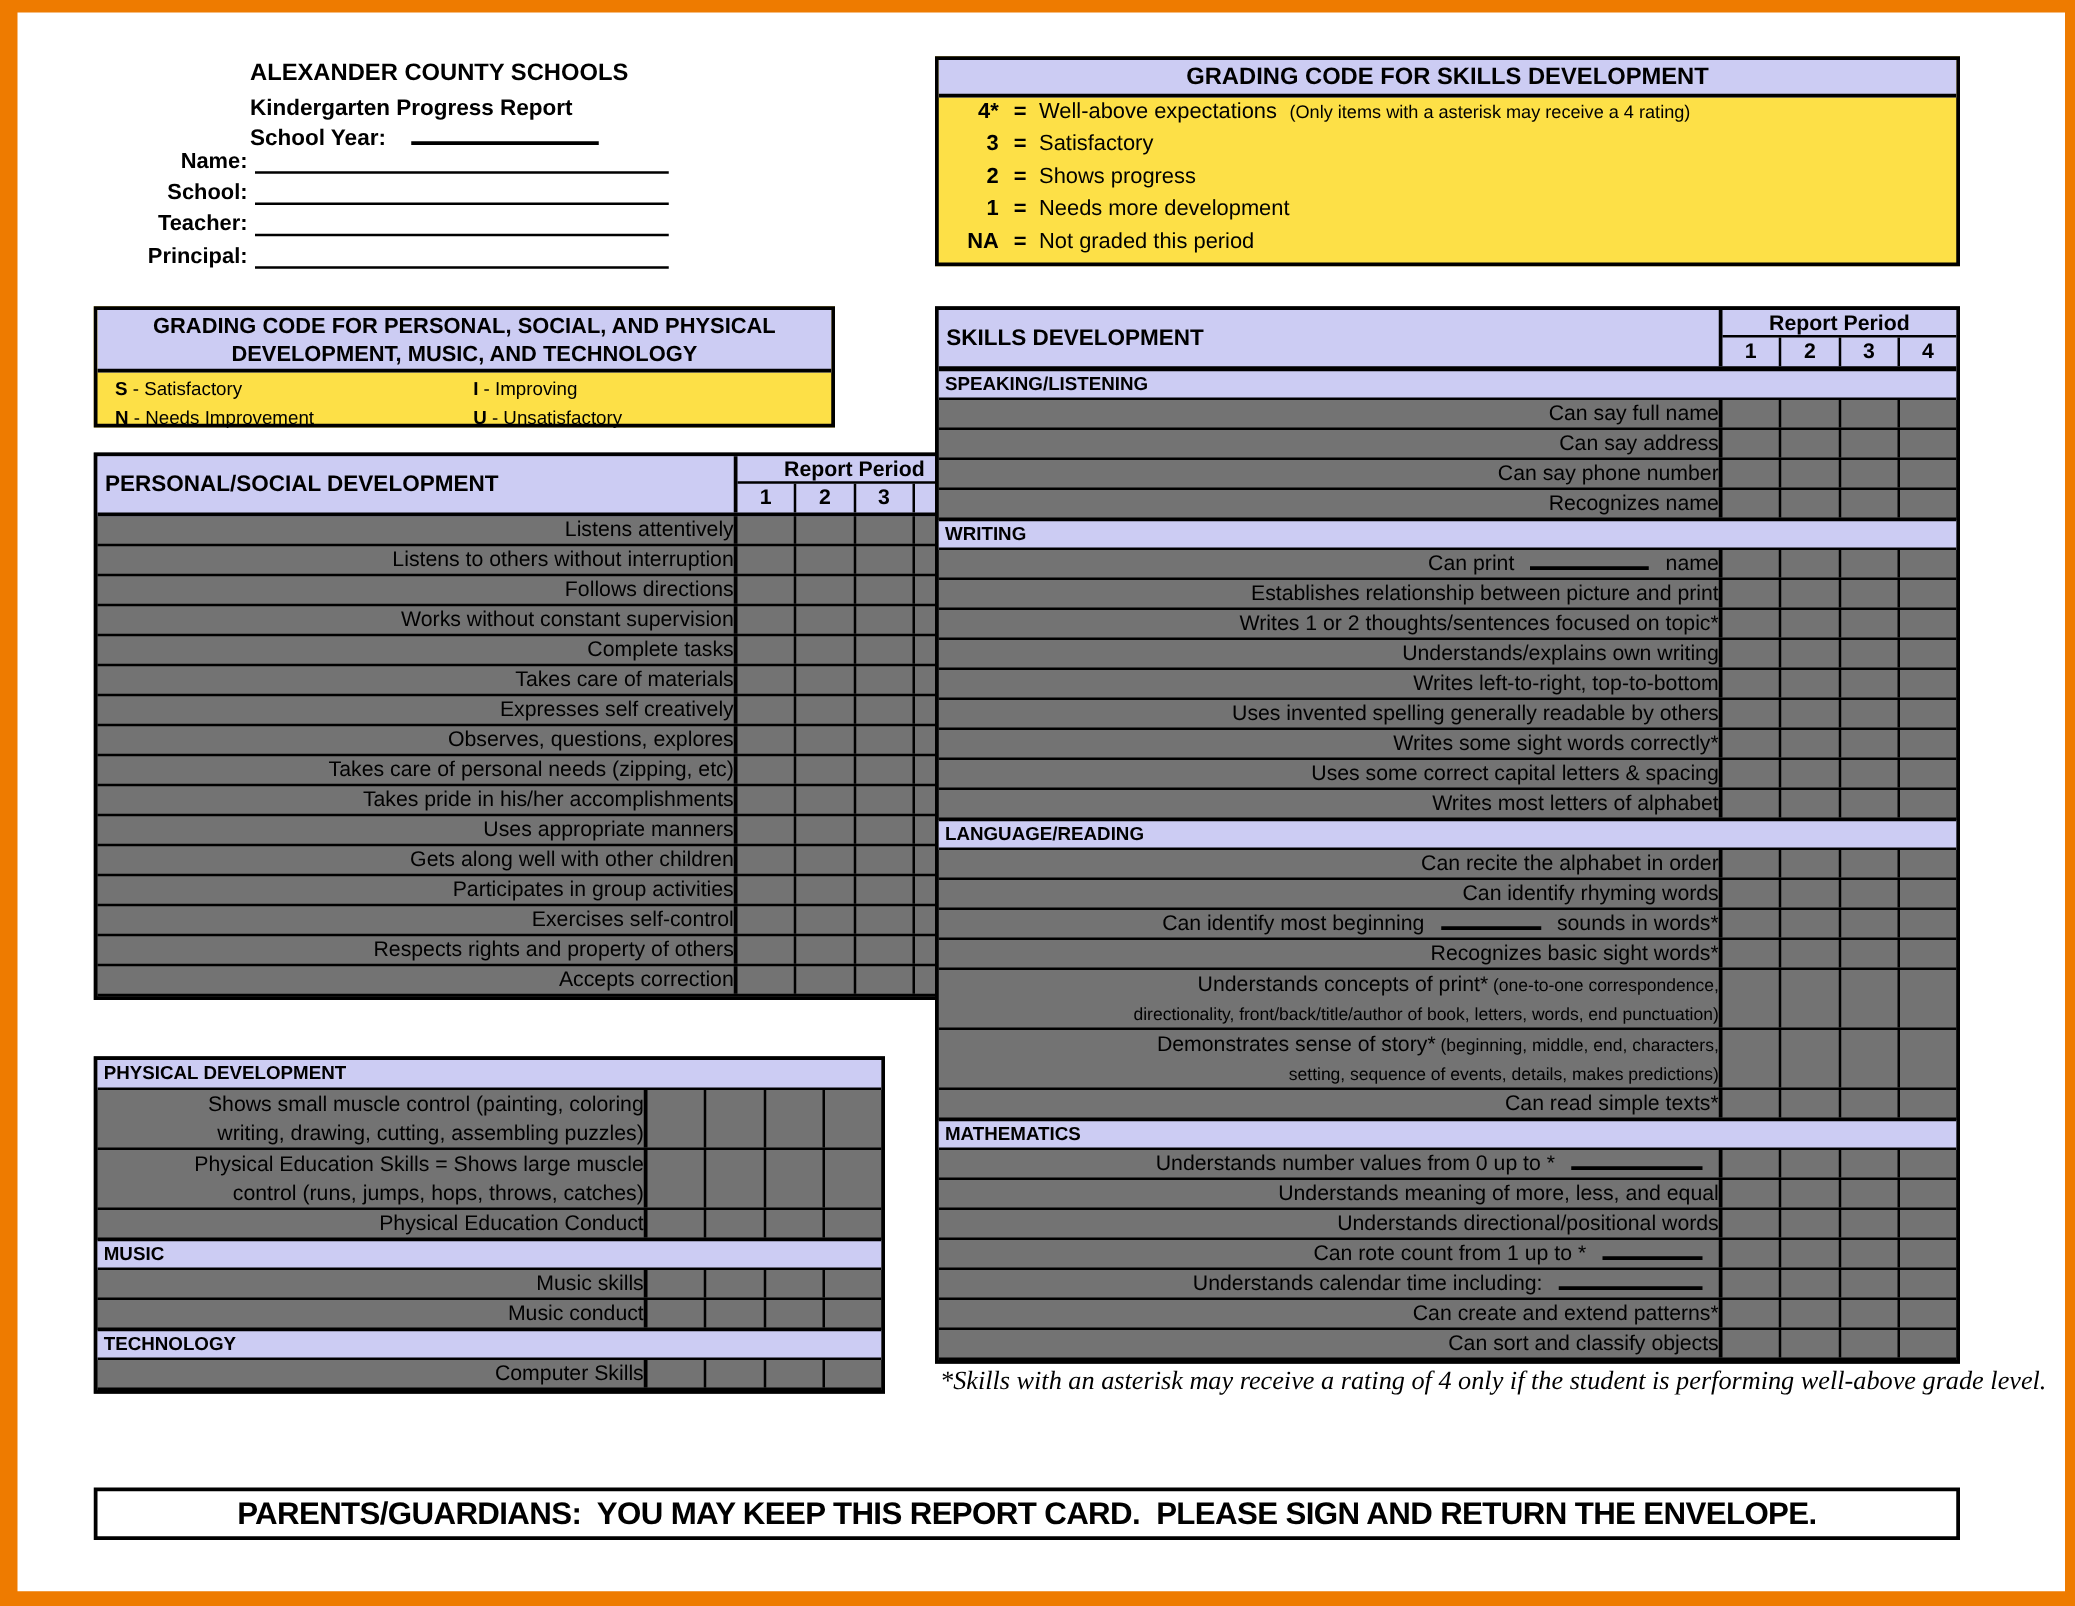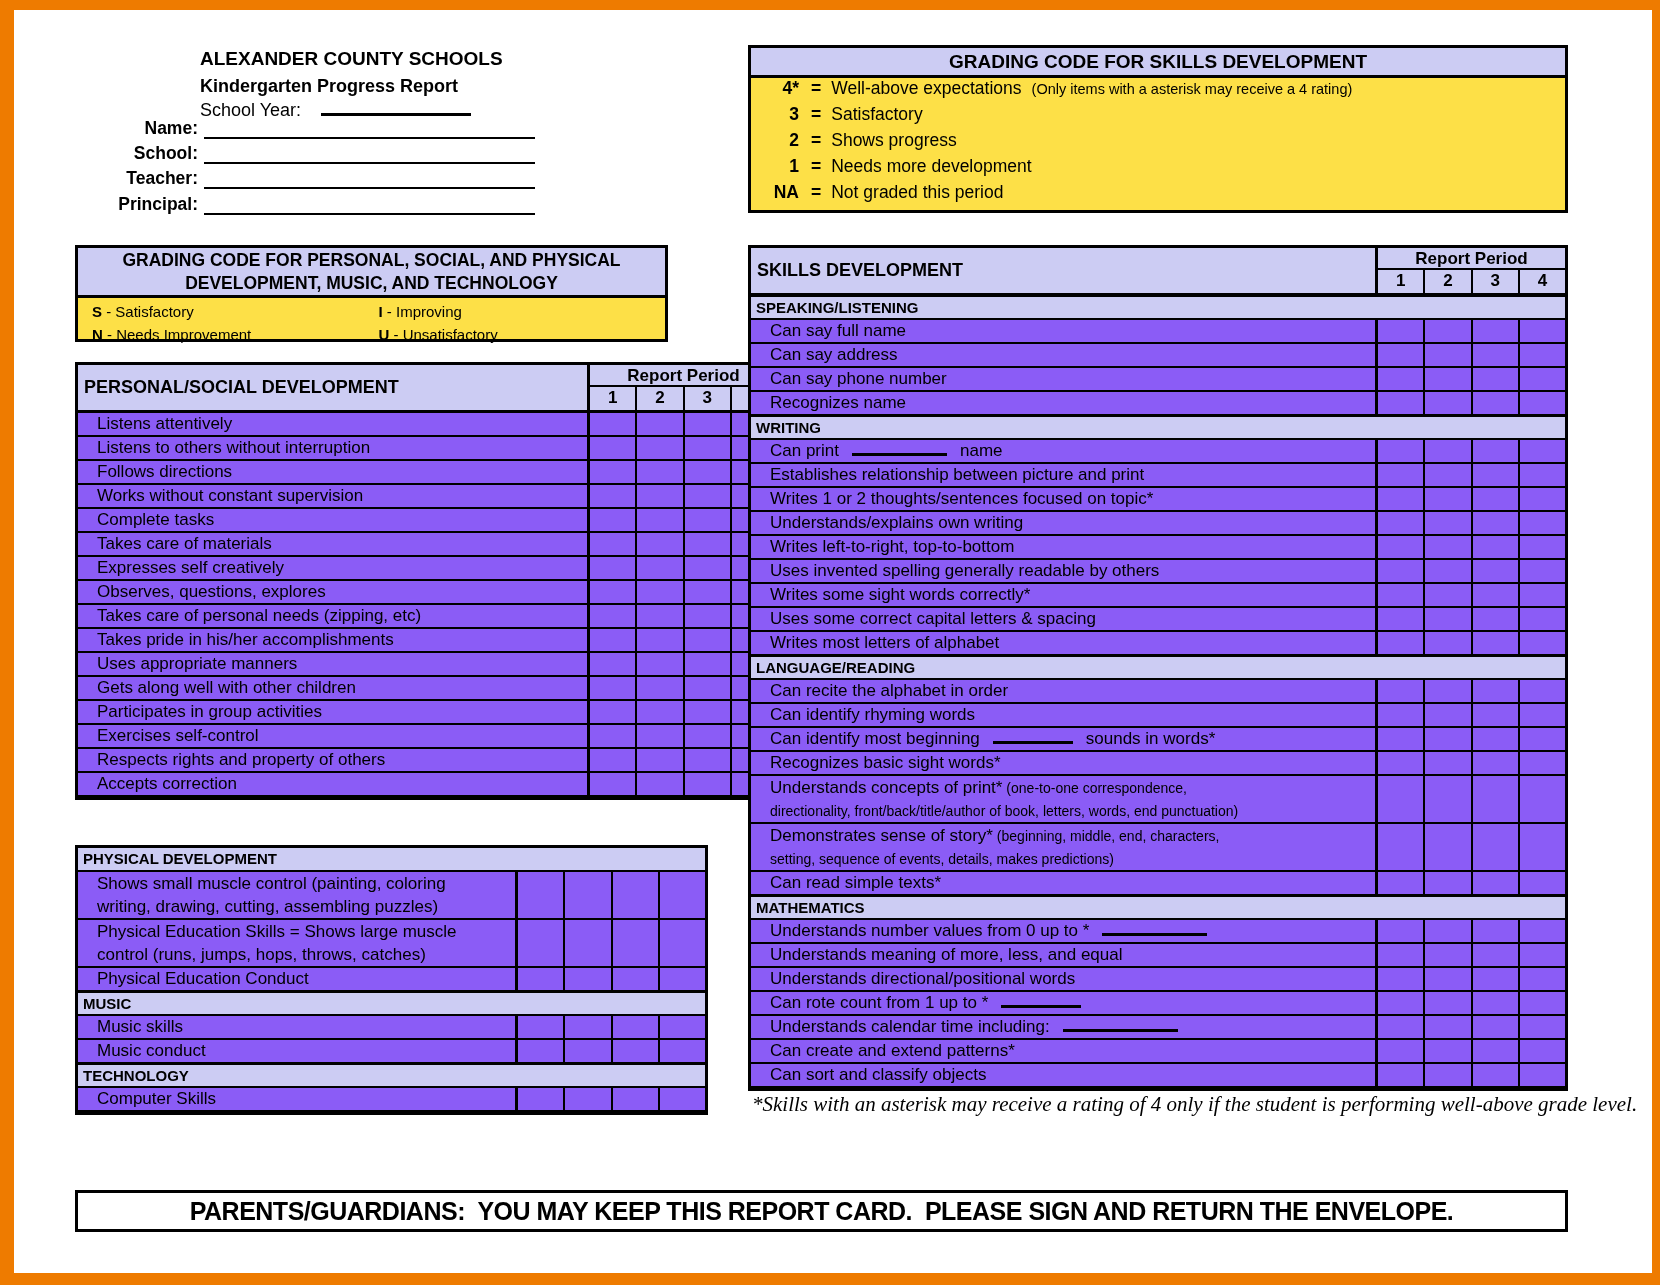--- a/index.html
+++ b/index.html
@@ -6,21 +6,21 @@
   * { box-sizing:border-box; }
   html,body { margin:0; padding:0; background:#fff; }
   .page { position:relative; width:1660px; height:1285px; background:#fff;
           font-family:"Liberation Sans", sans-serif; color:var(--ink); overflow:hidden; }
   .frame { position:absolute; inset:0; border-style:solid; border-color:var(--orange);
            border-width:10px 8px 12px 14px; pointer-events:none; z-index:5; }
 
   
   .school-name   { position:absolute; left:200px; top:48px;  font-size:19px; font-weight:bold; }
   .report-title  { position:absolute; left:200px; top:76px;  font-size:18px; font-weight:bold; }
-  .year-row      { position:absolute; left:200px; top:100px; font-size:18px; font-weight:normal; }
+  .year-row      { position:absolute; left:200px; top:100px; font-size:18px; font-weight:bold; }
   .year-line     { display:inline-block; width:150px; height:16px; margin-left:20px;
                    border-bottom:3px solid var(--ink); }
   .field-row     { position:absolute; left:80px; width:455px; display:flex; align-items:flex-end; }
   .f-label       { width:118px; text-align:right; font-weight:bold; font-size:17.5px; }
   .f-line        { flex:1; margin-left:6px; height:20px; border-bottom:2.5px solid var(--ink); }
 
   
   .codes-box { position:absolute; border:3px solid var(--ink); background:#fde047; }
   .box-title { background:var(--lavender); border-bottom:3px solid var(--ink);
                font-weight:bold; text-align:center; }
@@ -31,38 +31,38 @@
   .code-line .eq   { margin:0 10px 0 12px; font-weight:bold; }
   .code-line .note { margin-left:10px; font-size:14.5px; }
 
   .personal-codes { left:75px; top:245px; width:593px; height:97px; }
   .personal-codes .box-title { font-size:17.5px; line-height:23px; padding-top:1px; height:50px; }
   .pcode-grid { display:grid; grid-template-columns:1fr 1fr; padding:2px 0 0 14px; font-size:15px; }
   .pcode-grid .pcode { height:23px; line-height:23px; }
   .pcode .code { font-weight:bold; }
 
   
-  .rtable { position:absolute; border:3px solid var(--ink); background:#8b5cf6; }
+  .rtable { position:absolute; border:3px solid var(--ink); background:#737373; }
   .t-header { display:flex; background:var(--lavender); border-bottom:3px solid var(--ink); height:48px; }
   .t-header .hl { flex:1; display:flex; align-items:center; padding-left:6px;
                   font-weight:bold; font-size:18px; }
   .rp { width:190px; border-left:3px solid var(--ink); display:flex; flex-direction:column; }
   .rp-title { height:22px; line-height:21px; text-align:center; font-weight:bold; font-size:17px;
               border-bottom:2px solid var(--ink); }
   .rp-cols { flex:1; display:flex; }
   .rp-col { flex:1; text-align:center; font-weight:bold; font-size:17px; line-height:21px;
             border-left:2px solid var(--ink); }
   .rp-col:first-child { border-left:none; }
 
   .t-band { background:var(--lavender); font-weight:bold; font-size:15px; height:24px;
             line-height:22px; padding-left:5px; border-bottom:2px solid var(--ink);
             border-top:1px solid var(--ink); }
   .t-row  { display:flex; height:24px; border-bottom:2px solid var(--ink); }
   .t-row.tall { height:48px; }
-  .t-label { flex:1; overflow:hidden; padding-left:19px; }
+  .t-label { flex:1; overflow:hidden; padding-left:19px;text-align:right; }
   .t-line  { height:22px; line-height:22px; font-size:17px; white-space:nowrap; }
   .tall .t-line { height:23px; line-height:23px; }
   .small   { font-size:14px; }
   .blank   { display:inline-block; border-bottom:3px solid var(--ink); height:13px;
              width:90px; margin:0 13px; }
   .t-grades { width:190px; display:flex; border-left:3px solid var(--ink); }
   .t-cell  { flex:1; border-left:2px solid var(--ink); }
   .t-cell:first-child { border-left:none; }
 
   .personal-table { left:75px;  top:362px; width:705px; }

